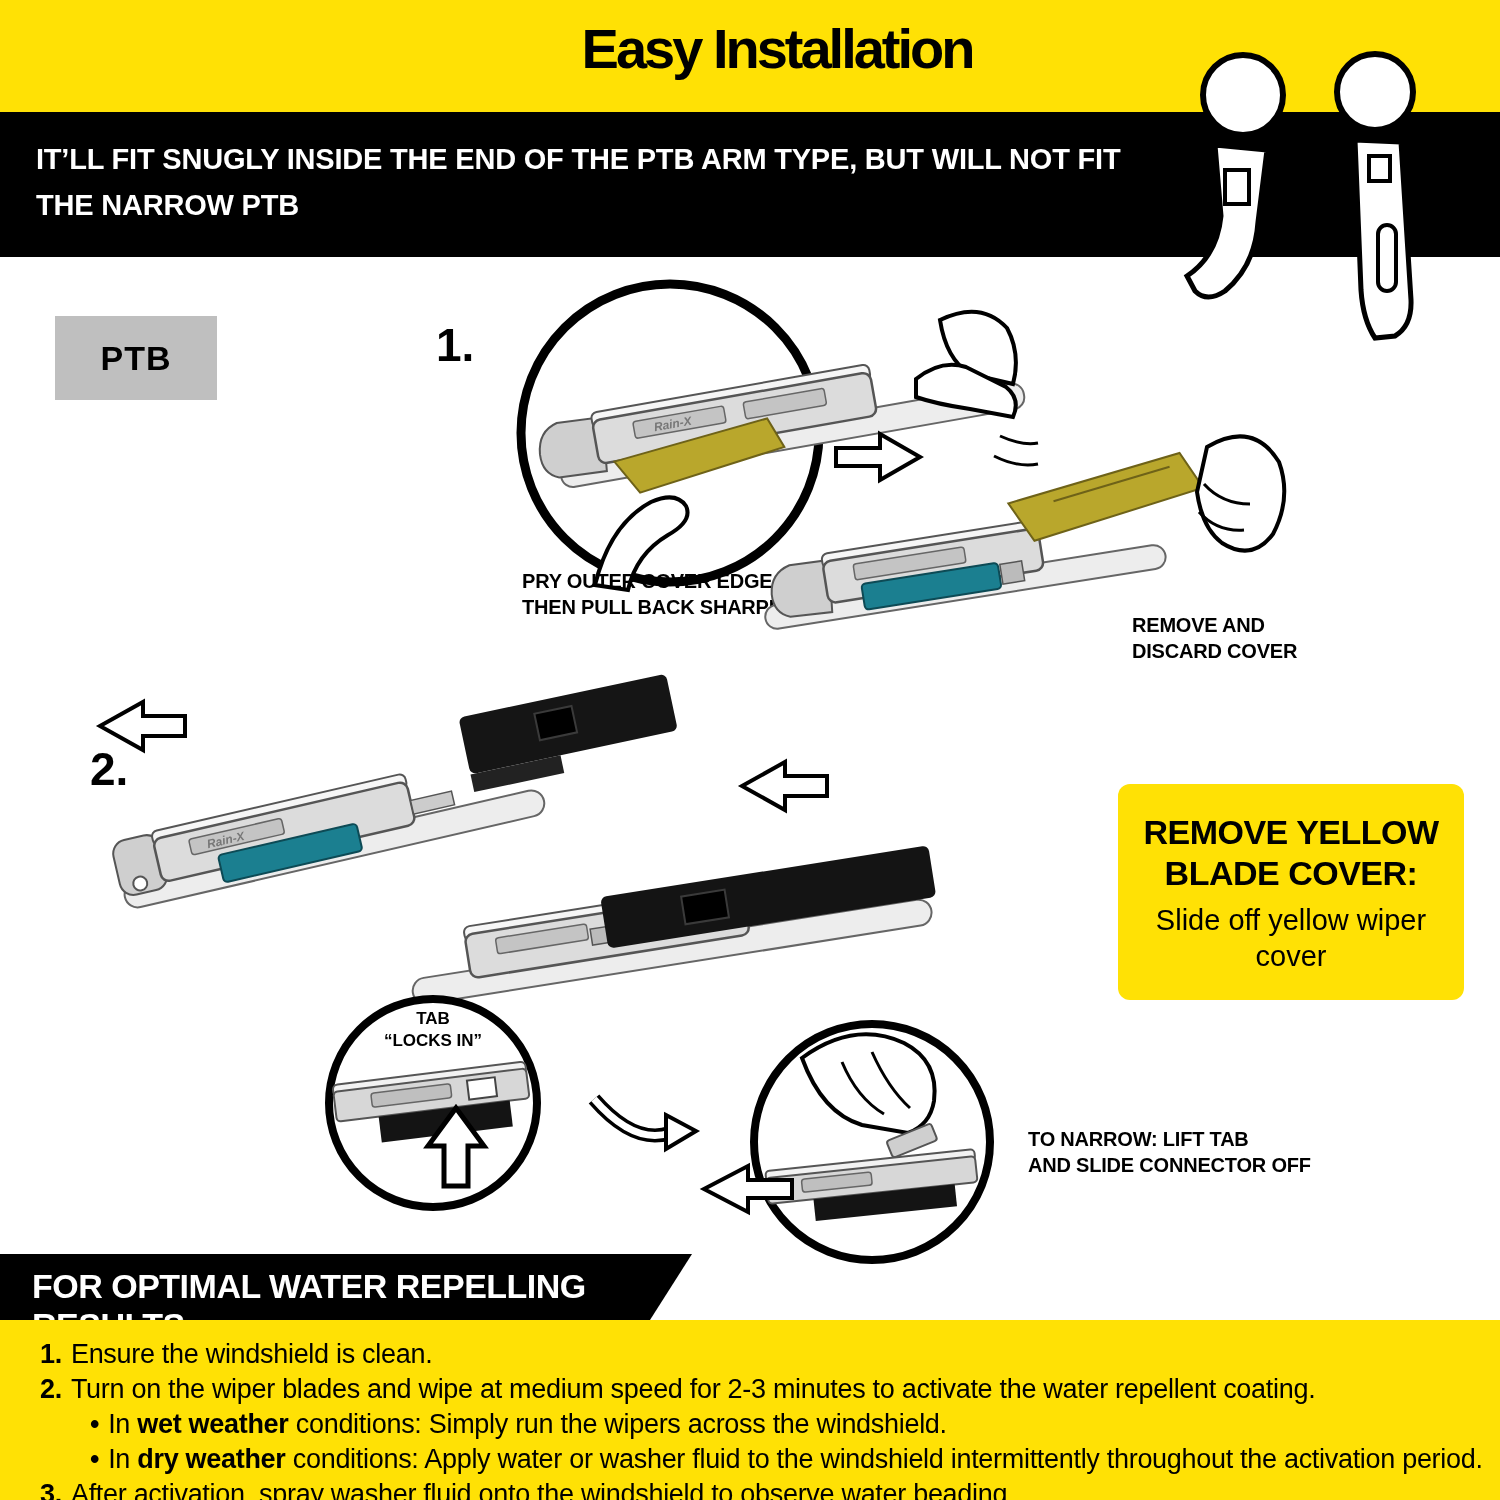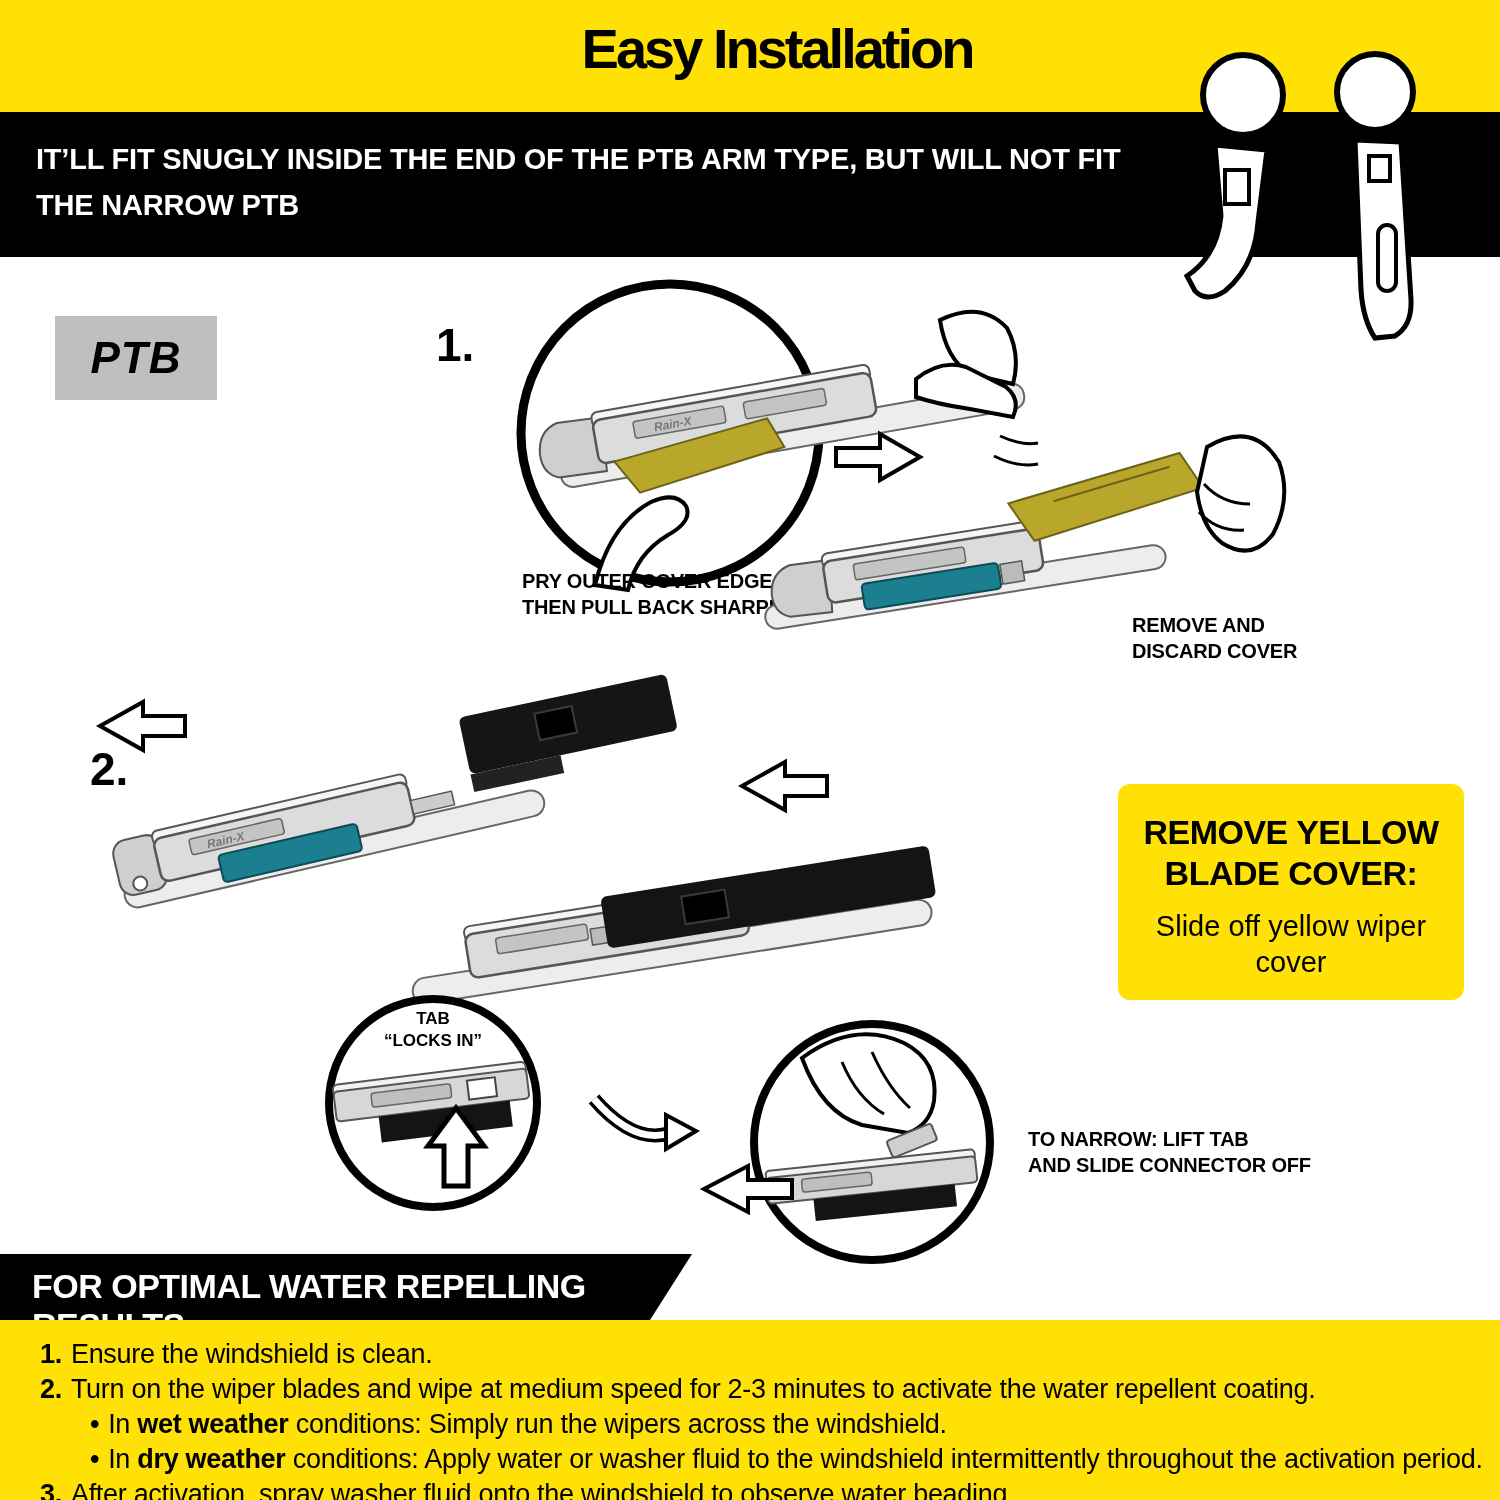--- a/index.html
+++ b/index.html
@@ -8,30 +8,30 @@
   .abs { position:absolute; }
 
   
   .band-yellow { top:0; left:0; width:1500px; height:112px; background:#FFE105; }
   .page-title { top:16px; left:0; width:1500px; text-align:center; font-size:56px; font-weight:bold; letter-spacing:-3px; color:#000;margin-left:27px; }
   .band-black { top:112px; left:0; width:1500px; height:145px; background:#000; }
   .notice { top:136px; left:36px; width:1120px; color:#fff; font-weight:bold; font-size:29px; line-height:46px; letter-spacing:-0.2px; }
 
   
   .ptb-box { top:316px; left:55px; width:162px; height:84px; background:#BFBFBF; text-align:center; }
-  .ptb-box span { font-size:44px; font-weight:bold; line-height:84px; letter-spacing:1px; color:#000;font-style:italic; }
+  .ptb-box span { font-size:34px; font-weight:bold; line-height:84px; letter-spacing:1px; color:#000; }
 
   .step-num { font-size:46px; font-weight:bold; color:#000; }
   .caption { font-size:20px; font-weight:bold; line-height:26px; color:#000; letter-spacing:-0.2px; }
   .caption-center { text-align:center; font-size:17px; font-weight:bold; line-height:22px; color:#000; }
 
   
   .callout { top:784px; left:1118px; width:346px; height:216px; background:#FFE105; border-radius:12px; text-align:center; padding-top:28px; }
   .callout .t { font-size:34px; font-weight:bold; line-height:41px; color:#000; letter-spacing:-0.5px; }
-  .callout .b { font-size:29px; line-height:36px; color:#000; margin-top:14px; }
+  .callout .b { font-size:29px; line-height:36px; color:#000; margin-top:8px; }
   .callout .b b { font-weight:bold; }
 
   
   .banner { top:1254px; left:0; width:692px; height:66px; background:#000;
             clip-path: polygon(0 0, 692px 0, 650px 66px, 0 66px); }
   .banner span { position:absolute; left:32px; top:13px; color:#fff; font-size:34px; font-weight:bold; letter-spacing:-0.5px; }
   .band-yellow-bottom { top:1320px; left:0; width:1500px; height:180px; background:#FFE105; }
   .footer-list { top:1338px; left:40px; width:1440px; color:#000; font-size:27px; line-height:33px; letter-spacing:-0.3px; }
   .f-line { margin-bottom:2px; white-space:nowrap; }
   .f-line.indent { margin-left:50px; }

